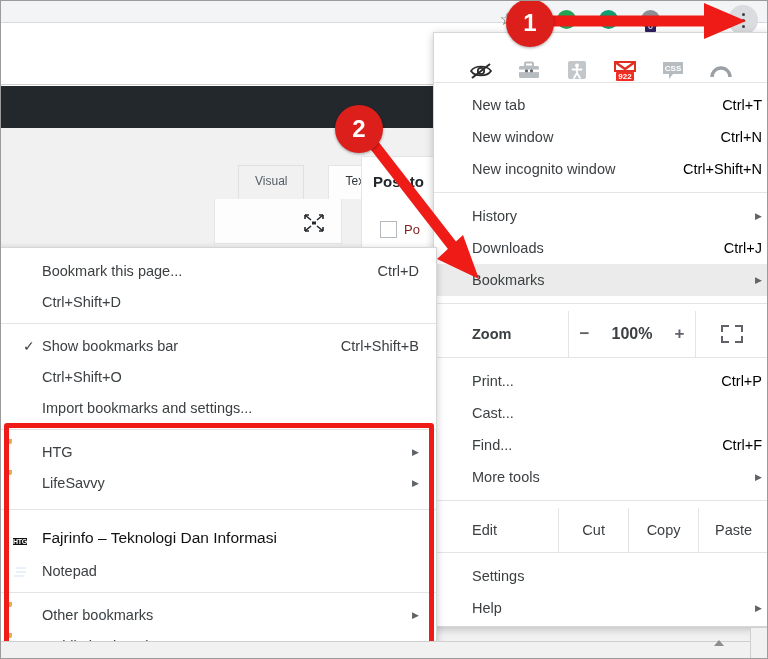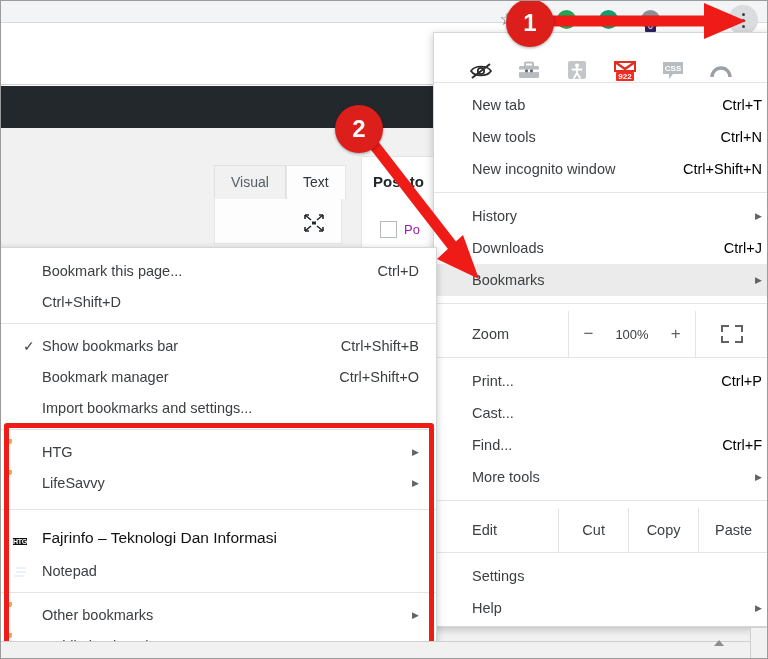--- a/index.html
+++ b/index.html
@@ -34,23 +34,23 @@
     position: absolute; left: 0; top: 127px; width: 768px; height: 532px;
     background: #f1f1f1;
   }
 
   .editor-tabs {
     position: absolute; left: 213px; top: 164px;
     display: flex; align-items: stretch; height: 34px;
   }
   .editor-tab {
     padding: 8px 16px 7px 16px;
-    font-size: 14px; color: #555d66;
+    font-size: 12px; color: #555d66;
     background: #f1f1f1;
-    border: 1px solid #e0e0e0; border-bottom: none;
+    border: 1px solid #e0e0e0; border-bottom: none; margin-left: 24px;
   }
   .editor-tab.active { background: #fdfdfd; border-color: #e5e5e5; color: #32373c; }
 
   .editor-panel {
     position: absolute; left: 213px; top: 198px; width: 128px; height: 45px;
     background: #fdfdfd; border: 1px solid #e5e5e5; border-top: none;
   }
   .fullscreen-glyph {
     position: absolute; left: 301px; top: 211px;
     width: 24px; height: 22px;
@@ -63,21 +63,21 @@
   .post-panel-title {
     position: absolute; left: 372px; top: 172px;
     font-size: 15px; font-weight: bold; color: #23282d; white-space: nowrap;
   }
   .post-checkbox {
     position: absolute; left: 379px; top: 220px;
     width: 17px; height: 17px; border: 1px solid #b4b9be; background: #fff;
   }
   .post-check-label {
     position: absolute; left: 403px; top: 221px;
-    font-size: 13px; color: #a21caf; white-space: nowrap;
+    font-size: 13px; color: #7f1d1d; white-space: nowrap;
   }
 
   
   .star-icon {
     position: absolute; left: 497px; top: 10px; width: 18px; height: 18px;
     color: #5f6368; font-size: 17px; line-height: 18px; text-align: center;
   }
   .tb-ext {
     position: absolute; top: 9px; width: 19px; height: 19px; border-radius: 50%;
   }
@@ -116,29 +116,29 @@
     height: 32px; display: flex; align-items: center;
     padding: 0 6px 0 38px; white-space: nowrap; cursor: default;
   }
   .mrow.highlight { background: #ebebeb; }
   .mrow .label { flex: 1; }
   .mrow .accel { color: #000000; }
   .mrow .arrow { font-size: 9px; color: #5f6368; }
   .msep { height: 1px; background: #e4e4e4; margin: 7px 0; }
 
   .zoom-row {
-    display: flex; align-items: stretch; height: 46px;
+    display: flex; align-items: stretch; height: 46px; font-weight: bold;
   }
   .zoom-row .zlabel { display: flex; align-items: center; padding-left: 38px; width: 134px; }
   .zoom-row .zctl {
     flex: 1; display: flex; align-items: center; justify-content: center; gap: 22px;
     border-left: 1px solid #e4e4e4; border-right: 1px solid #e4e4e4;
   }
   .zoom-row .zminus, .zoom-row .zplus { font-size: 17px; color: #5f6368; }
-  .zoom-row .zval { font-size: 13px; }
+  .zoom-row .zval { font-size: 16px; }
   .zoom-row .zfull { width: 72px; display: flex; align-items: center; justify-content: center; }
 
   .edit-row { display: flex; align-items: stretch; height: 44px; }
   .edit-row .ecell {
     display: flex; align-items: center; justify-content: center; flex: 1;
     border-left: 1px solid #e4e4e4;
   }
   .edit-row .ecell.first { justify-content: flex-start; padding-left: 38px; border-left: none; flex: 1.25; }
 
   
@@ -312,21 +312,21 @@
         </svg>
       </div>
     </div>
 
     <div style="padding-top:6px">
       <div class="mrow">
         <span class="label">New tab</span>
         <span class="accel">Ctrl+T</span>
       </div>
       <div class="mrow">
-        <span class="label">New tools</span>
+        <span class="label">New window</span>
         <span class="accel">Ctrl+N</span>
       </div>
       <div class="mrow">
         <span class="label">New incognito window</span>
         <span class="accel">Ctrl+Shift+N</span>
       </div>
     </div>
     <div class="msep"></div>
 
     <div>
@@ -414,21 +414,20 @@
     </div>
 
     <div class="bmsep"></div>
 
     <div class="bmrow" style="position:relative">
       <span class="check">✓</span>
       <span class="label">Show bookmarks bar</span>
       <span class="accel">Ctrl+Shift+B</span>
     </div>
     <div class="bmrow">
-      <span class="label">Bookmark manager</span>
       <span class="accel">Ctrl+Shift+O</span>
     </div>
     <div class="bmrow">
       <span class="label">Import bookmarks and settings...</span>
     </div>
 
     <div class="bmsep"></div>
 
     <div class="bmrow withicon">
       <span class="bm-ico"><span class="folder"></span></span>

